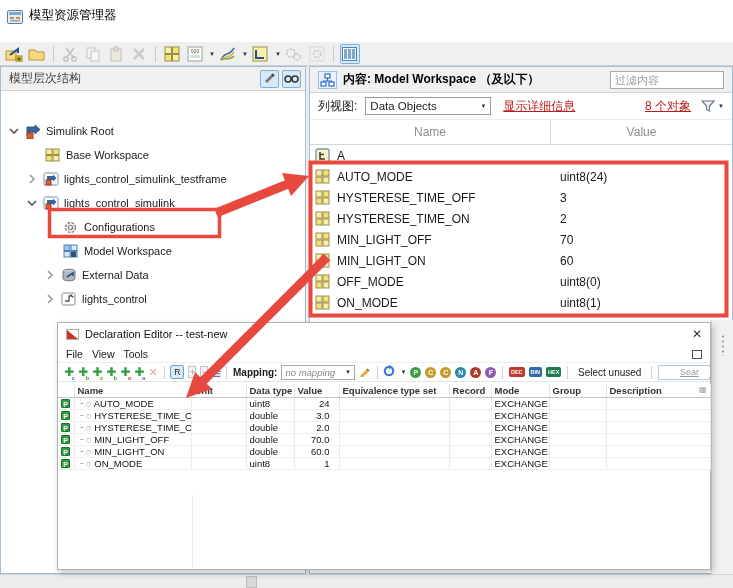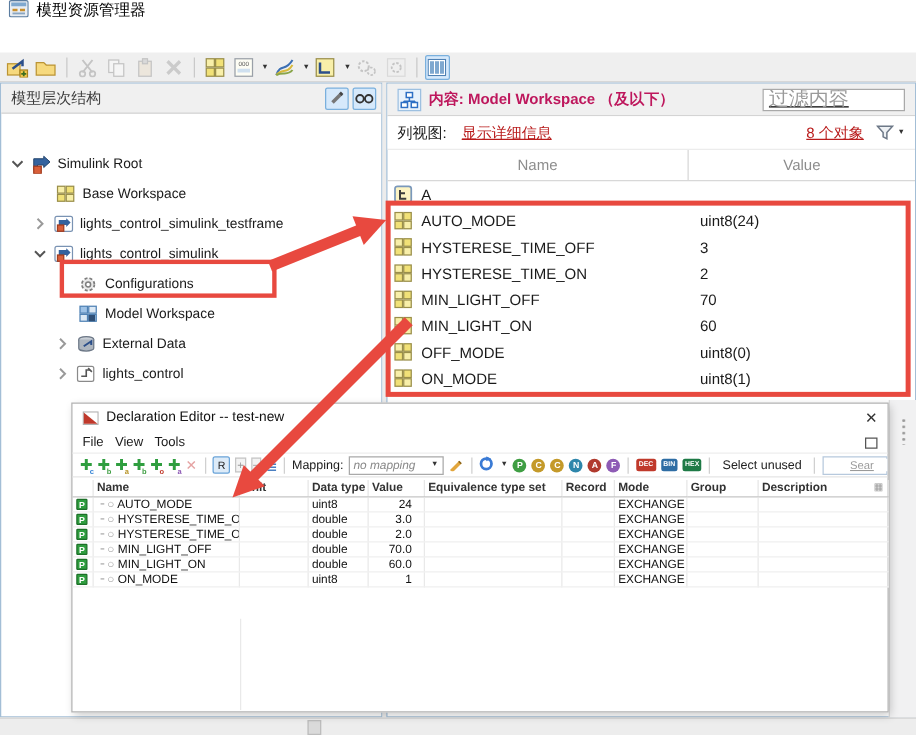--- a/index.html
+++ b/index.html
@@ -1,20 +1,20 @@
 <!DOCTYPE html>
 <html><head>
 <meta charset="utf-8">
 <style>
   * { margin:0; padding:0; box-sizing:border-box; }
   body { font-family:"Liberation Sans","DejaVu Sans",sans-serif; background:#fff; }
   #app { position:relative; width:733px; height:588px; background:#fff; overflow:hidden; font-size:12px; color:#1a1a1a; }
 
   
-  .titlebar { position:absolute; left:0; top:0; right:0; height:24px; display:flex; align-items:flex-start; gap:6px; padding-left:7px; background:#fff; }
+  .titlebar { position:absolute; left:0; top:0; right:0; height:24px; display:flex; align-items:flex-end; gap:6px; padding-left:7px; background:#fff; }
   .titlebar .title { font-size:12.5px; color:#000; }
   .menubar { position:absolute; left:0; top:24px; right:0; height:18px; display:flex; align-items:center; background:#fff; }
   .menubar span { padding:2px 8px; }
   .toolbar-main { position:absolute; left:0; top:42px; right:0; height:24px; background:#efefef; border-bottom:1px solid #cfcfcf; display:flex; align-items:center; gap:3px; padding-left:4px; }
   .tbtn { width:20px; height:20px; display:flex; align-items:center; justify-content:center; }
   .tsep { width:1px; height:16px; background:#c9c9c9; margin:0 3px; }
   .tbtn.toggled { background:#d6e9fb; border:1px solid #7ab0dd; border-radius:2px; }
   .ddarrow { font-size:6px; color:#333; margin-left:1px; }
   .grayed { opacity:.42; }
 
@@ -30,22 +30,22 @@
   .titem .ind { display:inline-block; }
   .chev { width:14px; height:14px; flex:0 0 14px; }
   .ticon { width:17px; height:16px; margin:0 5px 0 3px; flex:0 0 17px; display:flex; align-items:center; justify-content:center; }
   .sel-band { position:absolute; left:54px; right:4px; top:1px; bottom:1px; background:#cfe8fd; z-index:0; }
   .titem > * { position:relative; z-index:1; }
 
   .splitter-v { position:absolute; left:306px; top:66px; width:3px; bottom:14px; background:#ececec; }
 
   .right-panel { position:absolute; left:309px; top:66px; width:424px; bottom:14px; background:#fff; border:1px solid #a3bed6; }
   .content-head { height:26px; background:#f0f0f0; border-bottom:1px solid #d4d4d4; display:flex; align-items:center; padding:0 8px 0 5px; }
-  .content-head .lbl { font-weight:bold; font-size:12px; color:#be185d; margin-left:6px; }
-  .filter-box { margin-left:auto; width:114px; height:18px; border:1px solid #a9a9a9; background:#fff; font-size:16px; padding:0 4px; font-family:inherit;text-decoration:underline; }
+  .content-head .lbl { font-weight:bold; font-size:12px; color:#000000; margin-left:6px; }
+  .filter-box { margin-left:auto; width:114px; height:18px; border:1px solid #a9a9a9; background:#fff; font-size:11px; padding:0 4px; font-family:inherit; }
   .filter-box::placeholder { color:#9a9a9a; }
   .view-row { height:26px; display:flex; align-items:center; padding:0 8px; background:#fff; }
   .combo { width:126px; height:18px; border:1px solid #9a9a9a; background:#fff; display:flex; align-items:center; padding:0 4px; margin-left:8px; font-size:11.5px; }
   .combo .cv { flex:1; }
   .link { color:#b91c1c; text-decoration:underline; font-size:12px; }
   .funnel-wrap { display:flex; align-items:center; margin-left:10px; }
   .grid-table-head { height:26px; border-bottom:1px solid #d8d8d8; border-top:1px solid #ececec; display:flex; align-items:center; color:#8d8d8d; }
   .gth-name { width:241px; text-align:center; border-right:1px solid #d8d8d8; height:100%; line-height:25px; }
   .gth-value { flex:1; text-align:center; }
   .grow { position:absolute; left:0; right:0; height:21px; display:flex; align-items:center; }
@@ -64,21 +64,21 @@
   .ed-restore { position:absolute; right:8px; top:27px; width:10px; height:9px; border:1px solid #555; }
   .ed-menubar { height:17px; display:flex; align-items:center; gap:2px; padding-left:8px; font-size:10.5px; }
   .ed-menubar span { padding:1px 7px 1px 0; }
   .ed-toolbar { height:20px; display:flex; align-items:center; gap:4px; padding-left:6px; border-top:1px solid #eee; border-bottom:1px solid #e5e5e5; overflow:hidden; white-space:nowrap; }
   .plus { color:#2f9e3f; font-weight:bold; font-size:12px; position:relative; width:13px; text-align:center; }
   .plus i { position:absolute; right:-1px; bottom:-2px; font-style:normal; font-weight:bold; font-size:6px; }
   .esep { width:1px; height:13px; background:#d0d0d0; margin:0 2px; }
   .rbtn { border:1px solid #69a3d8; background:#ddebf8; font-size:8.5px; padding:1px 3px; border-radius:2px; color:#222; }
   .sq-sm { width:12px; height:12px; border:1px solid #c5c5c5; background:#f3f3f3; color:#9a9a9a; font-size:9px; line-height:10px; text-align:center; }
   .listicon { color:#4a7fc1; font-size:11px; font-weight:bold; letter-spacing:-1px; }
-  .map-lbl { font-weight:normal; font-size:10px; }
+  .map-lbl { font-weight:bold; font-size:10px; }
   .map-combo { width:118px; height:15px; border:1px solid #a9a9a9; display:flex; align-items:center; padding:0 3px; }
   .map-combo .cv { flex:1; font-style:italic; color:#888; font-size:9.5px; }
   .circ { width:11px; height:11px; border-radius:50%; color:#fff; font-size:7px; font-weight:bold; text-align:center; line-height:11px; flex:0 0 11px; }
   .radix { height:10px; border-radius:2px; color:#fff; font-size:5.5px; font-weight:bold; padding:1.5px 2px; line-height:7px; }
   .sel-unused { font-size:10px; color:#222; padding:0 4px; }
   .search-box { width:52px; height:15px; border:1px solid #b7c9dd; display:flex; align-items:center; gap:18px; padding:0 3px; color:#9a9a9a;text-decoration:underline; }
   .search-box input { border:none; outline:none; width:30px; font-size:9px; color:#555; font-family:inherit; }
   .search-box input::placeholder { color:#9a9a9a; }
 
   table.ed-table { border-collapse:collapse; table-layout:fixed; width:652px; margin-top:2px; }
@@ -345,20 +345,24 @@
             <path d="M7.5 5 v3 M3 8 h9 M3 8 v1 M12 8 v1" stroke="#2e6fc4" stroke-width="1.2" fill="none"></path>
             <rect x="1" y="9" width="5" height="4" fill="#fff" stroke="#2e6fc4" stroke-width="1.2"></rect>
             <rect x="9" y="9" width="5" height="4" fill="#fff" stroke="#2e6fc4" stroke-width="1.2"></rect>
           </svg>
         </span>
       <span class="lbl">内容: Model Workspace （及以下）</span>
       <input class="filter-box" placeholder="过滤内容" style="">
     </div>
     <div class="view-row">
       <span>列视图:</span>
+      <span class="combo">
+          <span class="cv">Data Objects</span>
+          <span class="ddarrow">▼</span>
+        </span>
       <a class="link" style="margin-left:12px">显示详细信息</a>
       <span style="flex:1"></span>
       <a class="link">8 个对象</a>
       <span class="funnel-wrap">
           <svg width="16" height="14">
             <path d="M1 2 h12 l-4.5 5 v5 l-3 -1.5 v-3.5 Z" fill="#eef1f4" stroke="#6d7887" stroke-width="1.2"></path>
           </svg>
           <span class="ddarrow">▼</span>
         </span>
     </div>

